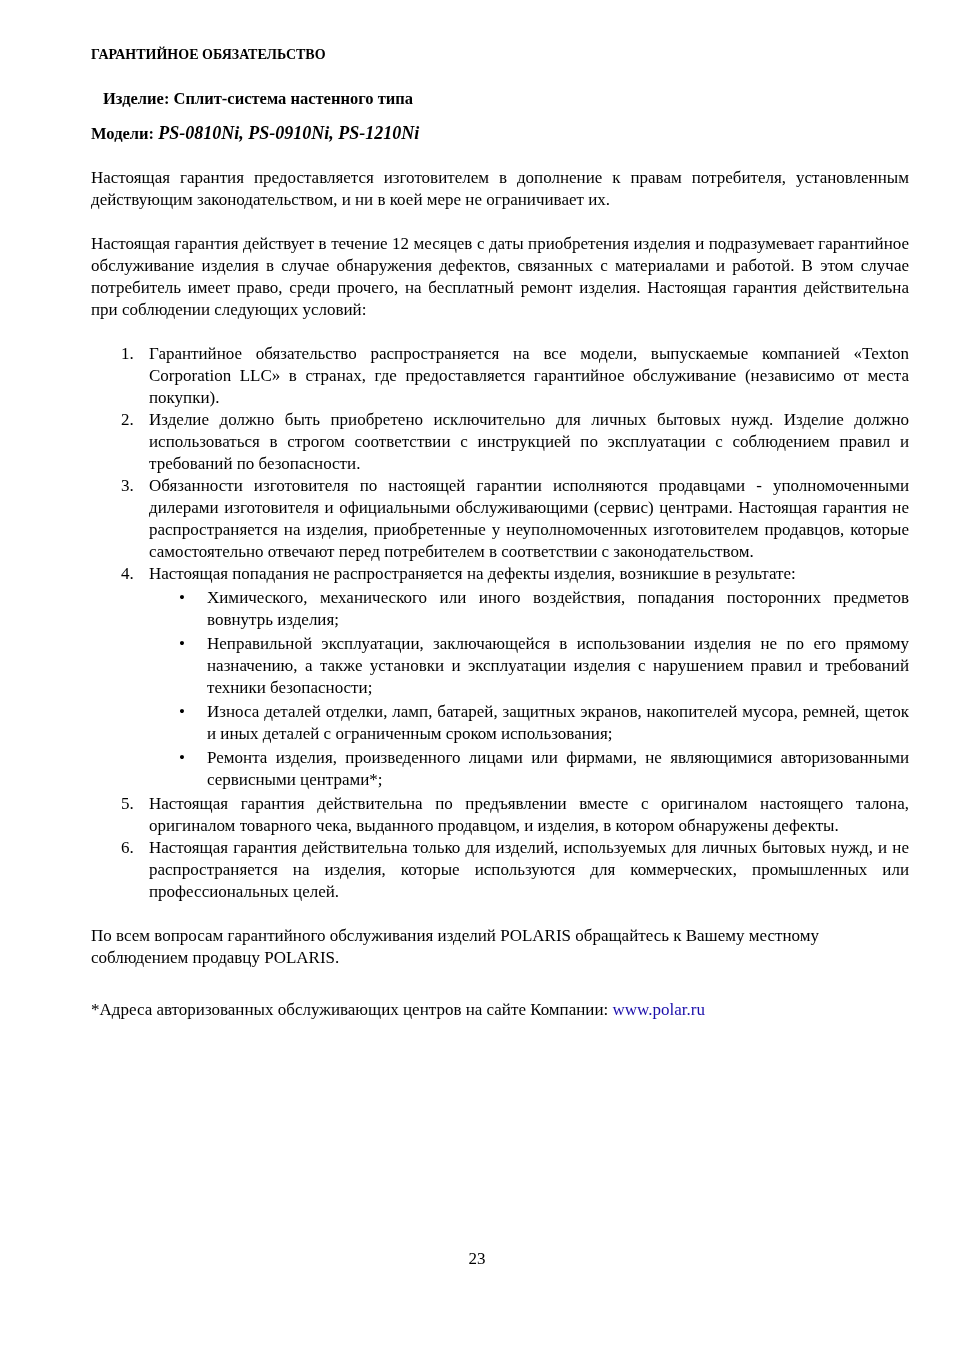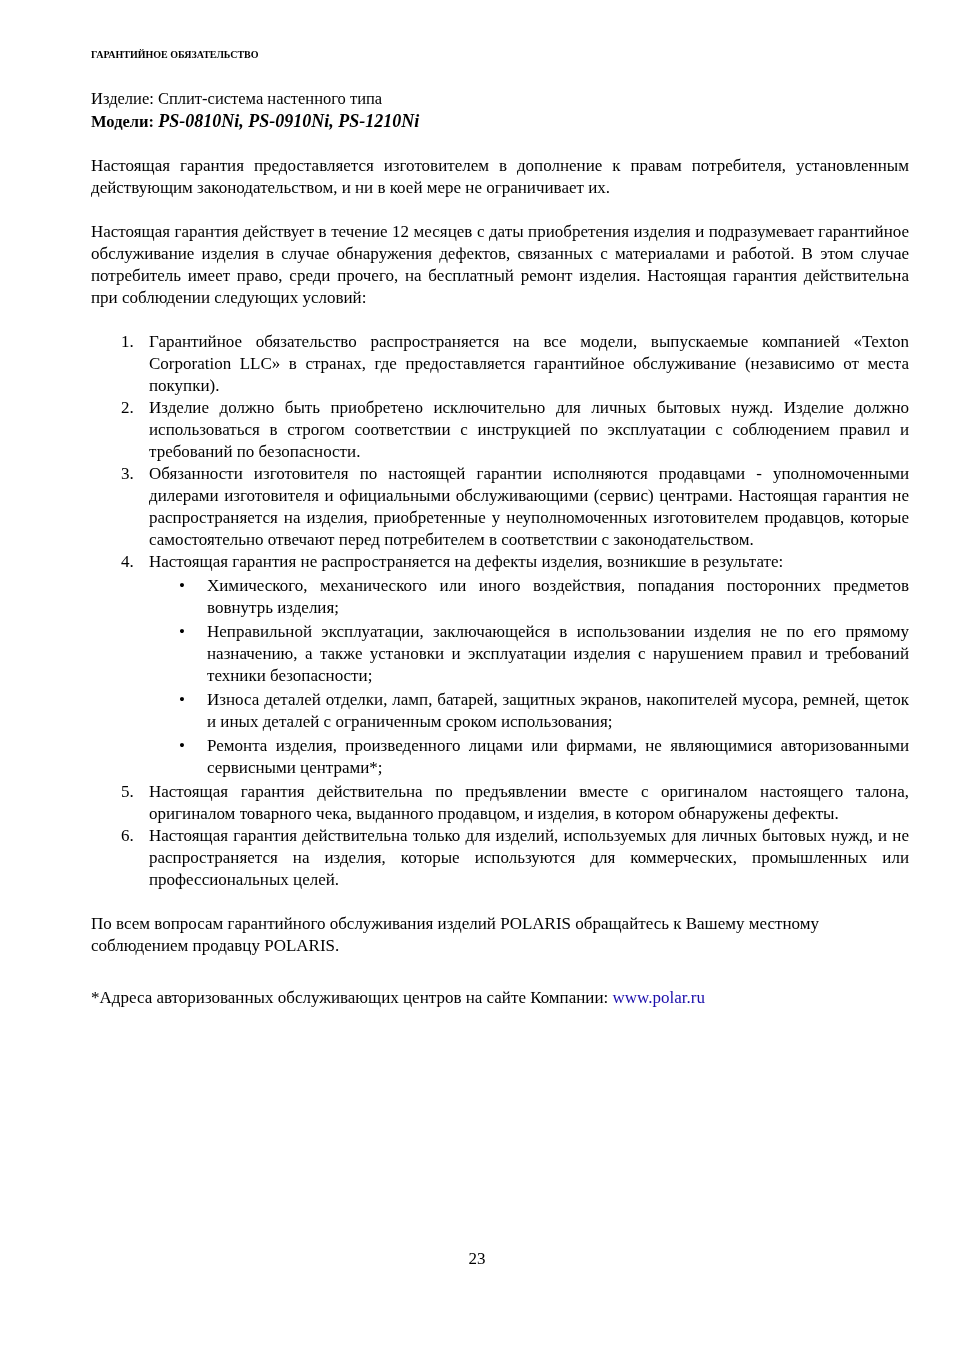--- a/index.html
+++ b/index.html
@@ -17,29 +17,29 @@
       line-height: 22px;
     }
     .page {
       position: absolute;
       left: 91px;
       top: 44px;
       width: 818px;
     }
     .title {
       font-weight: bold;
-      font-size: 10px;
+      font-size: 14px;
       line-height: 22px;
       margin: 0 0 22px 0;
     }
     .product {
-      font-weight: normal;
+      font-weight: bold;
       font-size: 16.5px;
       line-height: 22px;
-      margin: 0;
+      margin: 12px;
     }
     .models {
       font-weight: bold;
       font-size: 16.5px;
       line-height: 22px;
       margin: 0 0 22px 0;
     }
     .models .model-values {
       font-size: 18px;
       font-style: italic;
@@ -125,21 +125,21 @@
     <li>
       <span class="num">2.</span>
       <span>Изделие должно быть приобретено исключительно для личных бытовых нужд. Изделие должно использоваться в строгом соответствии с инструкцией по эксплуатации с соблюдением правил и требований по безопасности.</span>
     </li>
     <li>
       <span class="num">3.</span>
       <span>Обязанности изготовителя по настоящей гарантии исполняются продавцами - уполномоченными дилерами изготовителя и официальными обслуживающими (сервис) центрами. Настоящая гарантия не распространяется на изделия, приобретенные у неуполномоченных изготовителем продавцов, которые самостоятельно отвечают перед потребителем в соответствии с законодательством.</span>
     </li>
     <li>
       <span class="num">4.</span>
-      <span>Настоящая гарантия не распространяется на дефекты изделия, возникшие в результате:</span>
+      <span>Настоящая попадания не распространяется на дефекты изделия, возникшие в результате:</span>
       <ul class="causes">
         <li>
           <span class="bullet">•</span>
           <span>Химического, механического или иного воздействия, попадания посторонних предметов вовнутрь изделия;</span>
         </li>
         <li>
           <span class="bullet">•</span>
           <span>Неправильной эксплуатации, заключающейся в использовании изделия не по его прямому назначению, а также  установки и эксплуатации изделия с нарушением правил и требований техники безопасности;</span>
         </li>
         <li>

